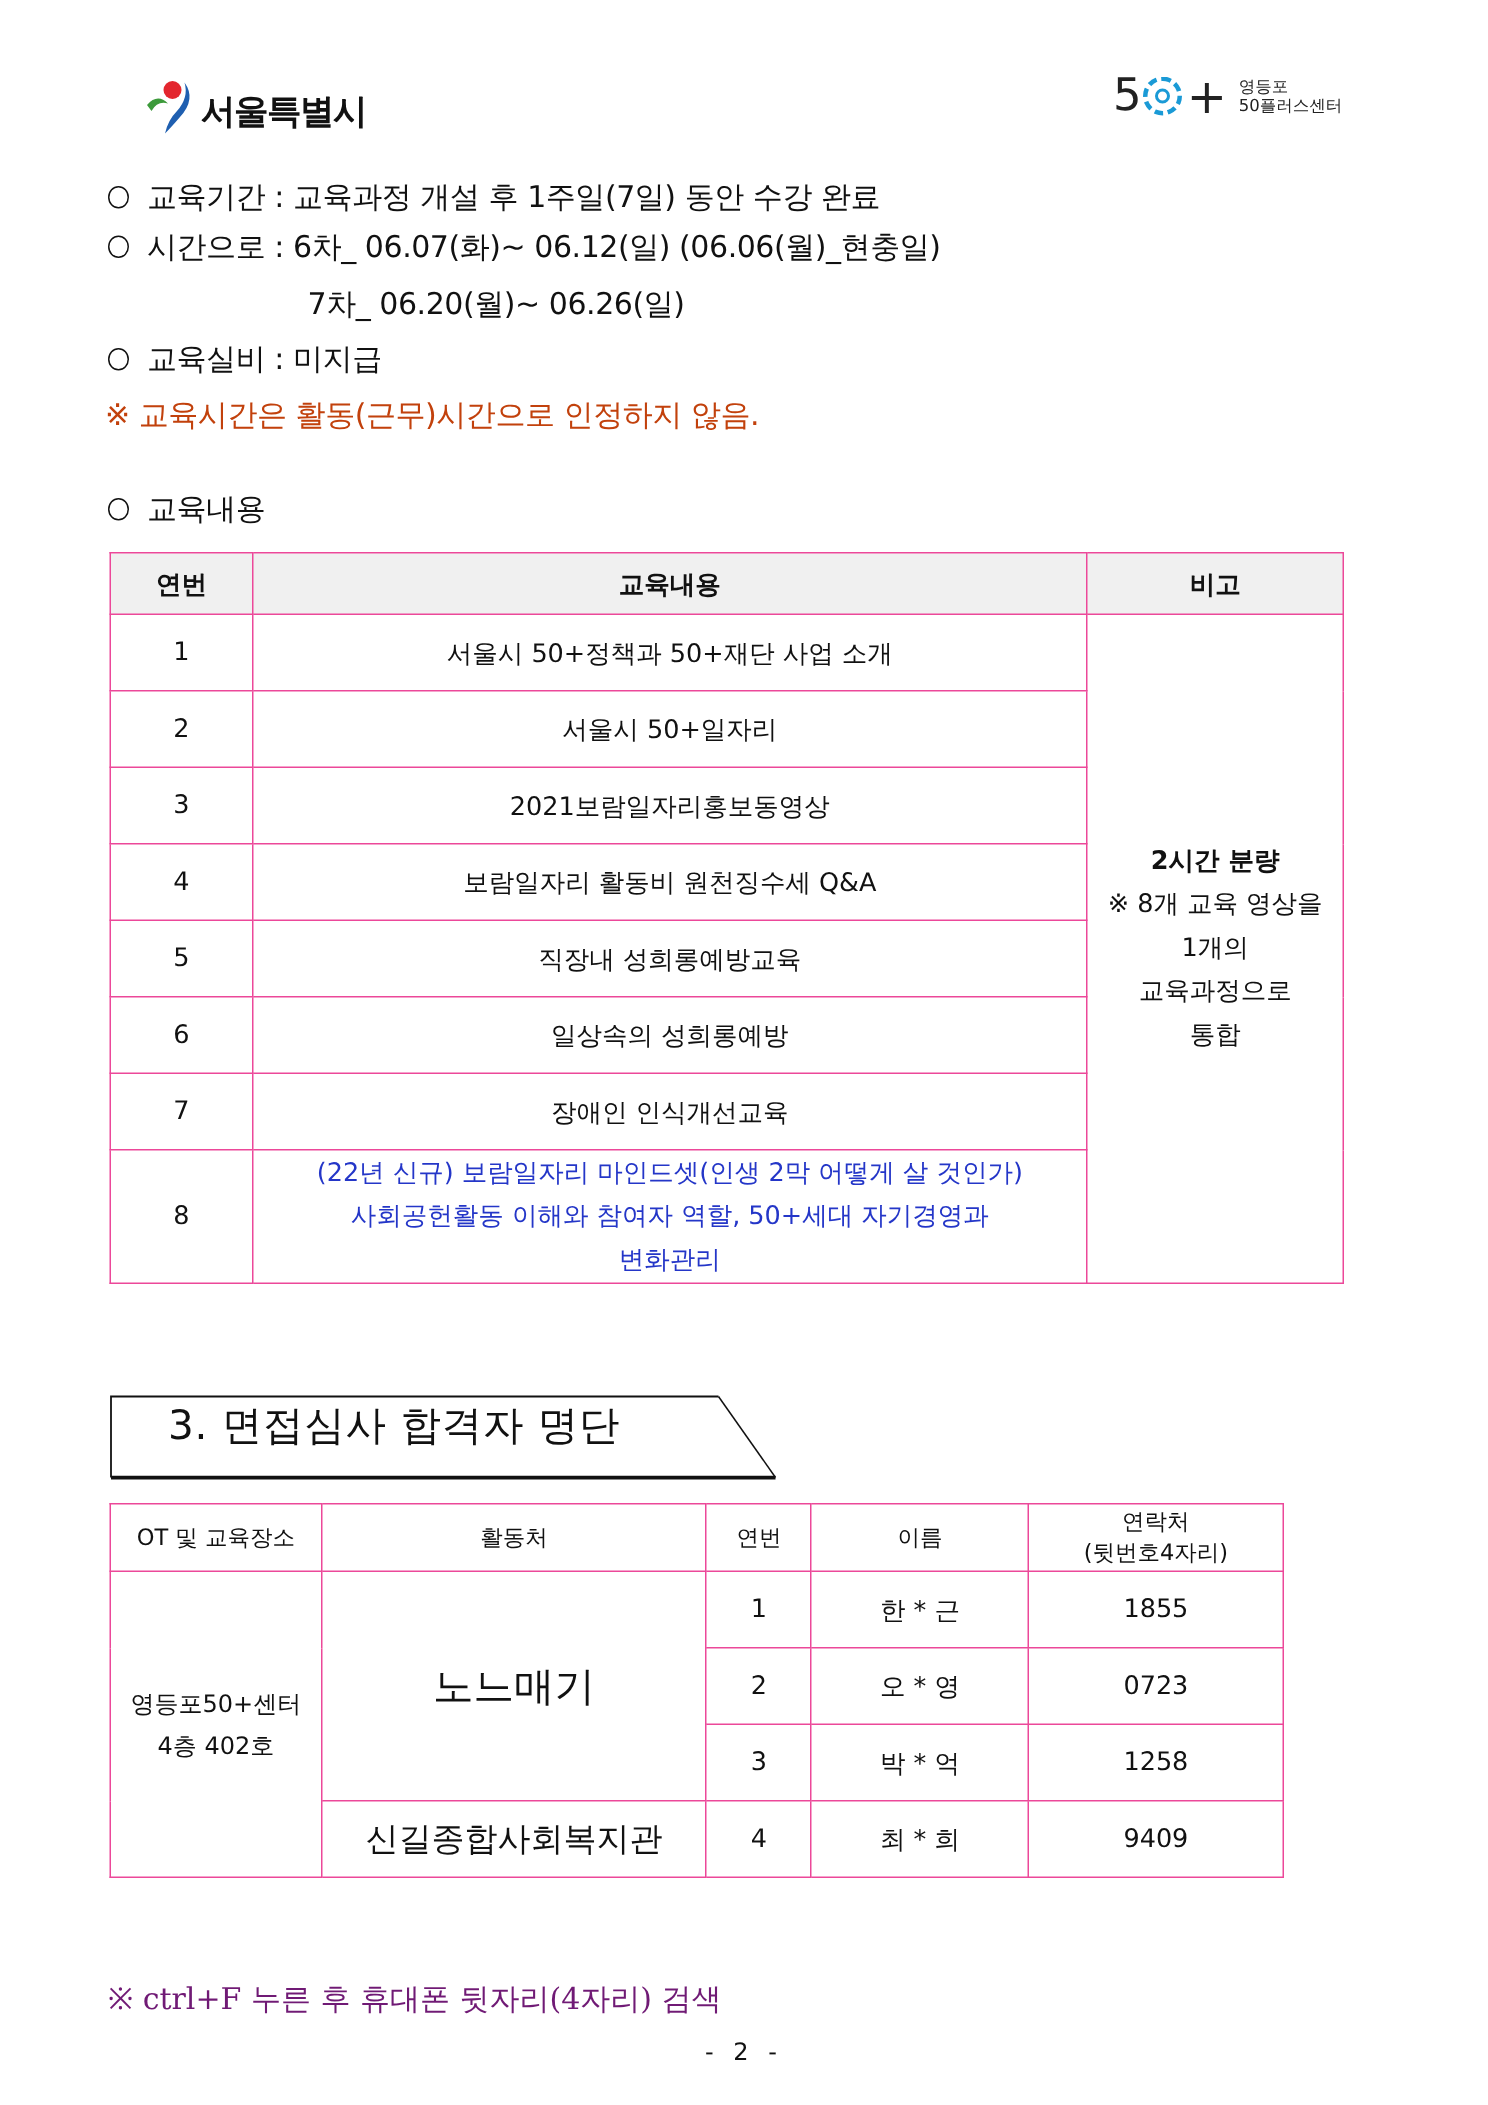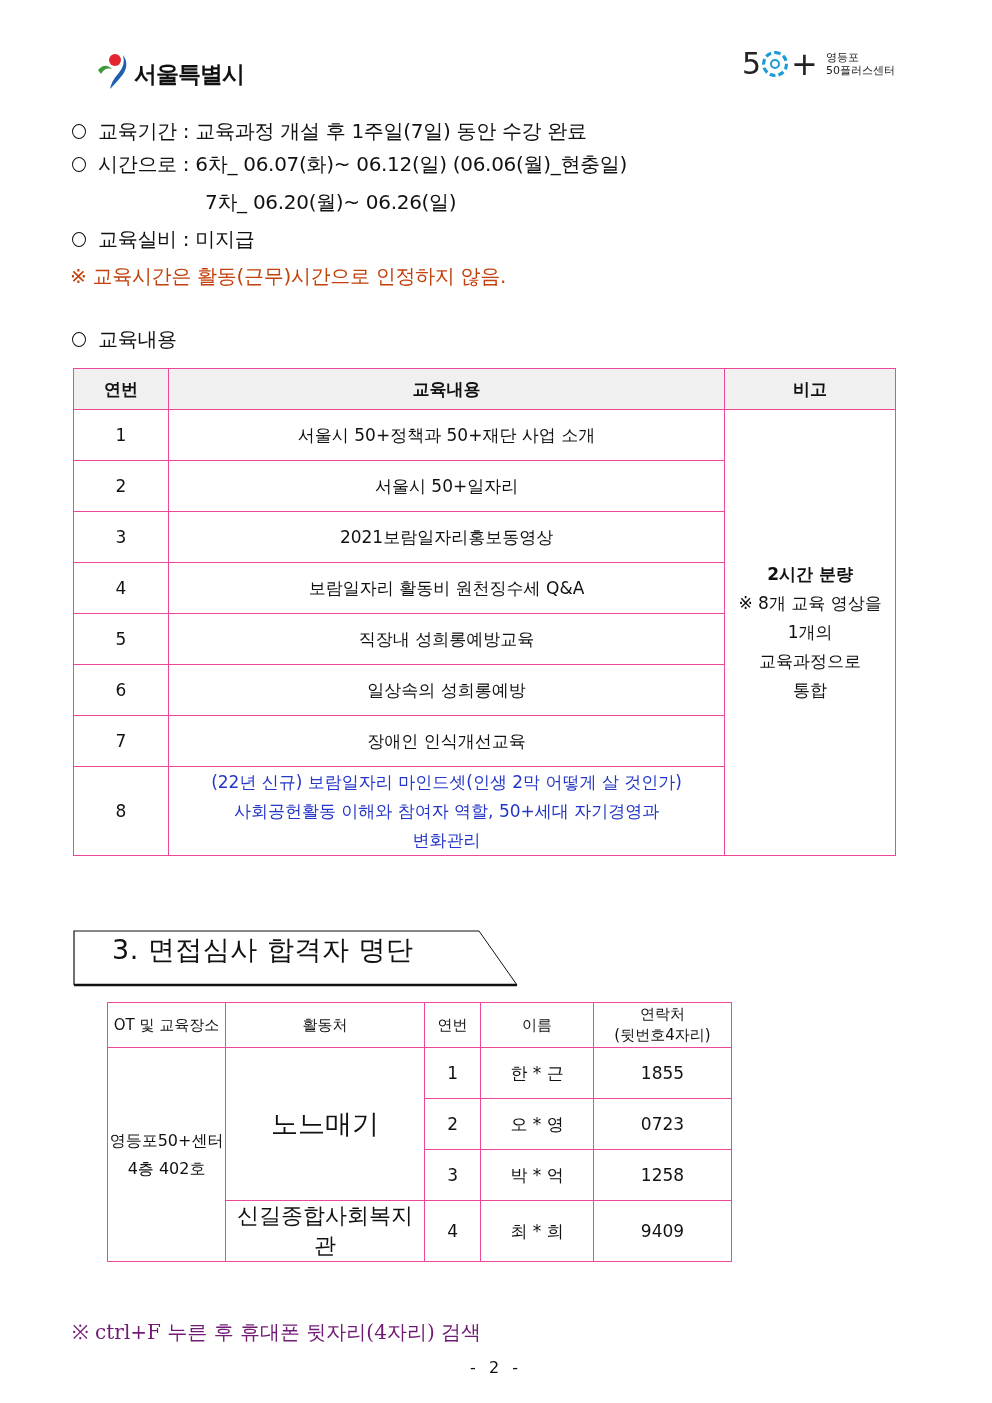--- a/index.html
+++ b/index.html
@@ -28,21 +28,21 @@
   td, th { border: 1px solid #ec4899; text-align: center; font-weight: normal; padding: 0; }
   .t1 { left: 73px; top: 368px; width: 823px; font-size: 17px; }
   .t1 th { background: #f0f0f0; height: 40px; font-weight: bold; font-size: 17px; }
   .t1 td { height: 50px; }
   .t1 .blue { color: #2436c8; line-height: 29px; font-size: 17px; }
   .note-cell { line-height: 29px; font-size: 17px; }
 
   .sec-title { left: 73px; top: 930px; width: 444px; height: 55px; }
   .sec-title .txt { position: absolute; left: 16px; top: 2px; font-size: 27px; font-weight: normal; letter-spacing: 0.5px; margin-left: 23px; }
 
-  .t2 { left: 73px; top: 1002px; width: 625px; font-size: 17px; margin-left: 34px; }
+  .t2 { left: 73px; top: 1002px; width: 783px; font-size: 17px; }
   .t2 th { height: 44px; font-size: 15px; line-height: 21px; }
   .t2 td { height: 50px; }
   .footer-note { left: 72px; top: 1286px; font-size: 20px; font-family: "DejaVu Serif", "Liberation Serif", serif; color: #701a75; margin-top: 32px; }
   .page-num { left: 0; width: 992px; top: 1358px; text-align: center; font-size: 16px; letter-spacing: 4px; }
 </style>
 </head>
 <body>
 
 <div class="abs seoul-logo">
   <span class="mark">

